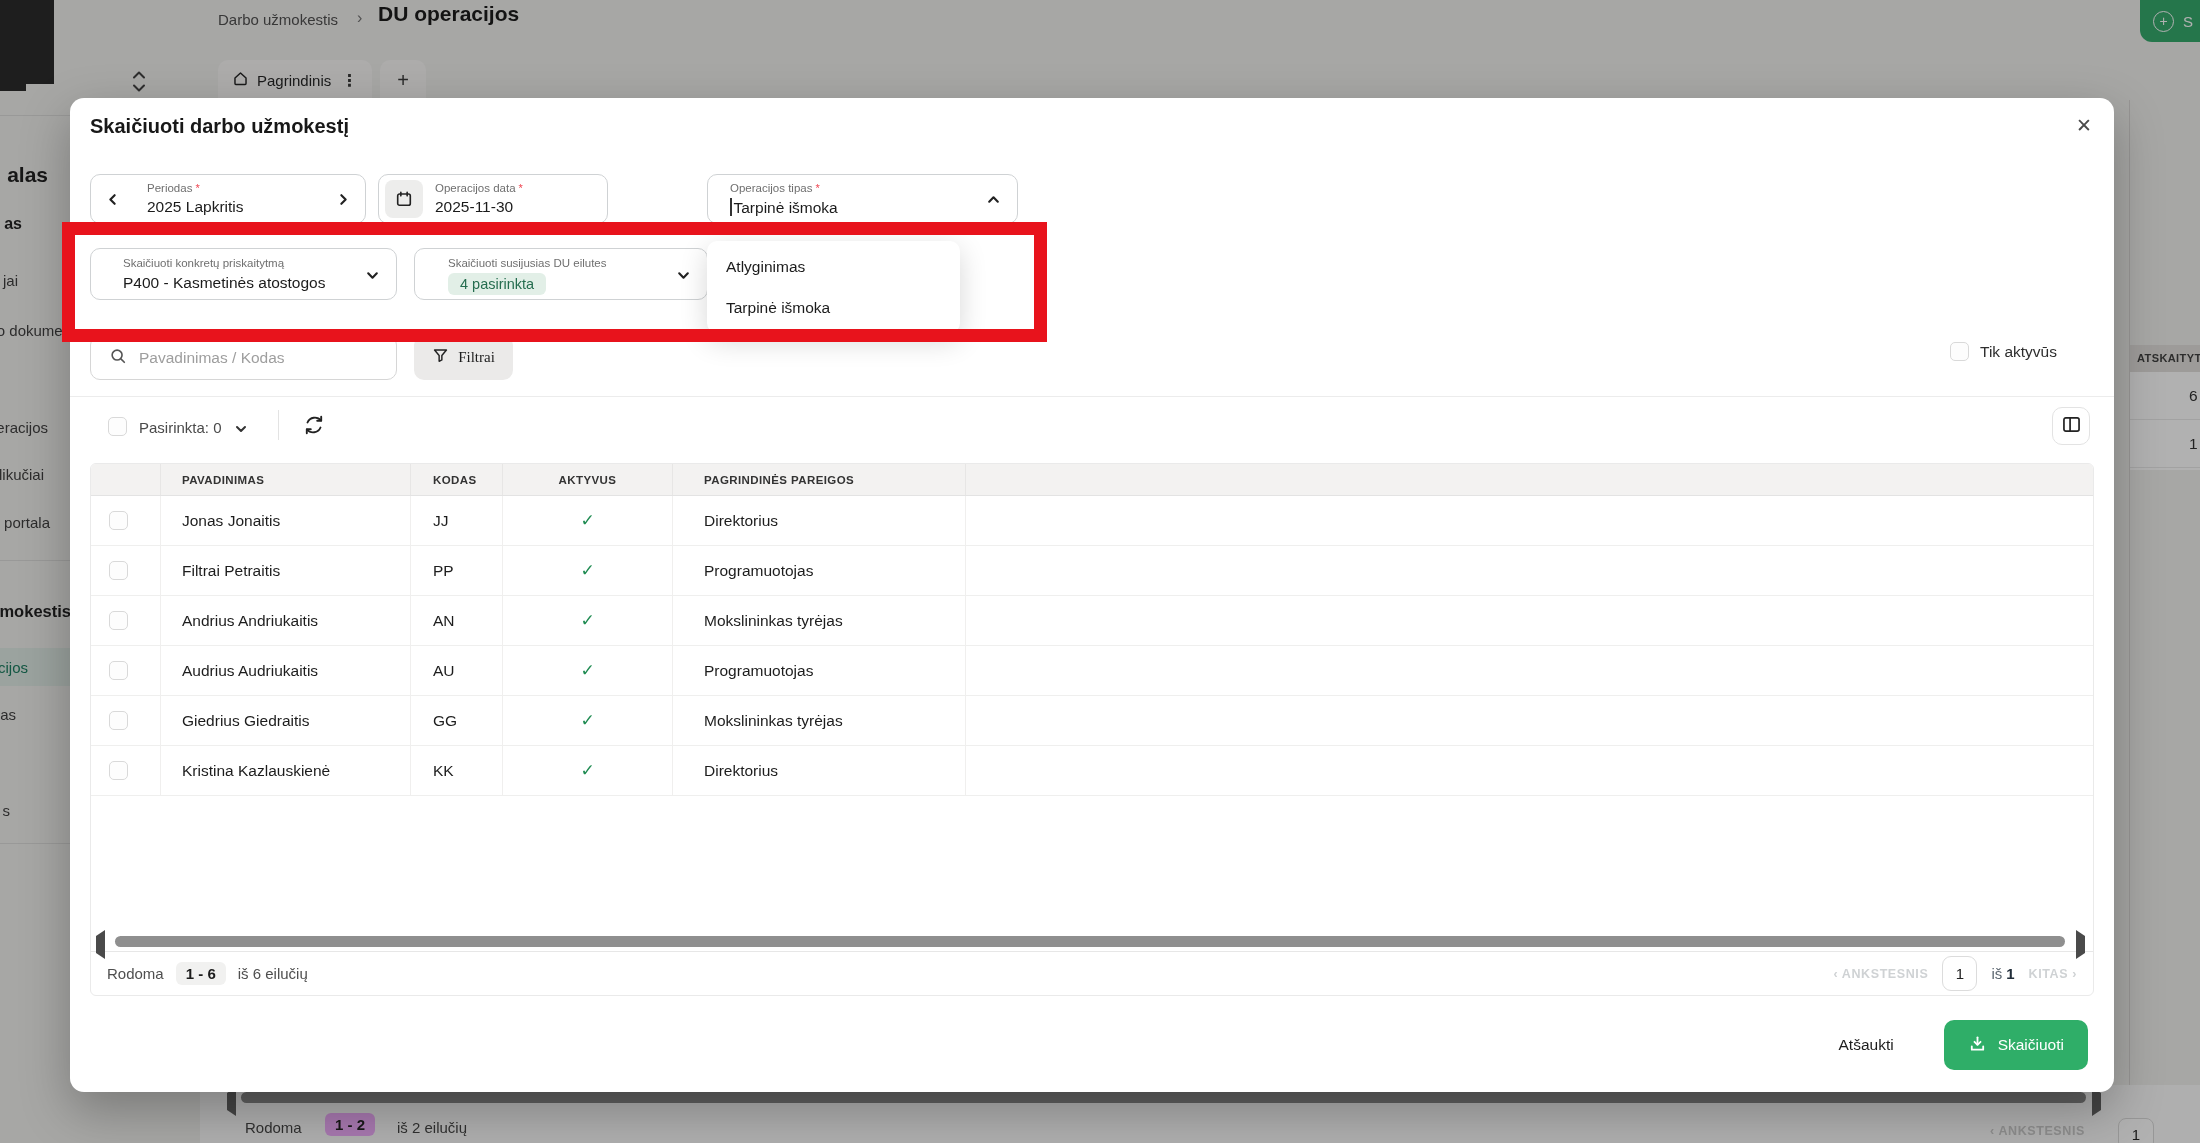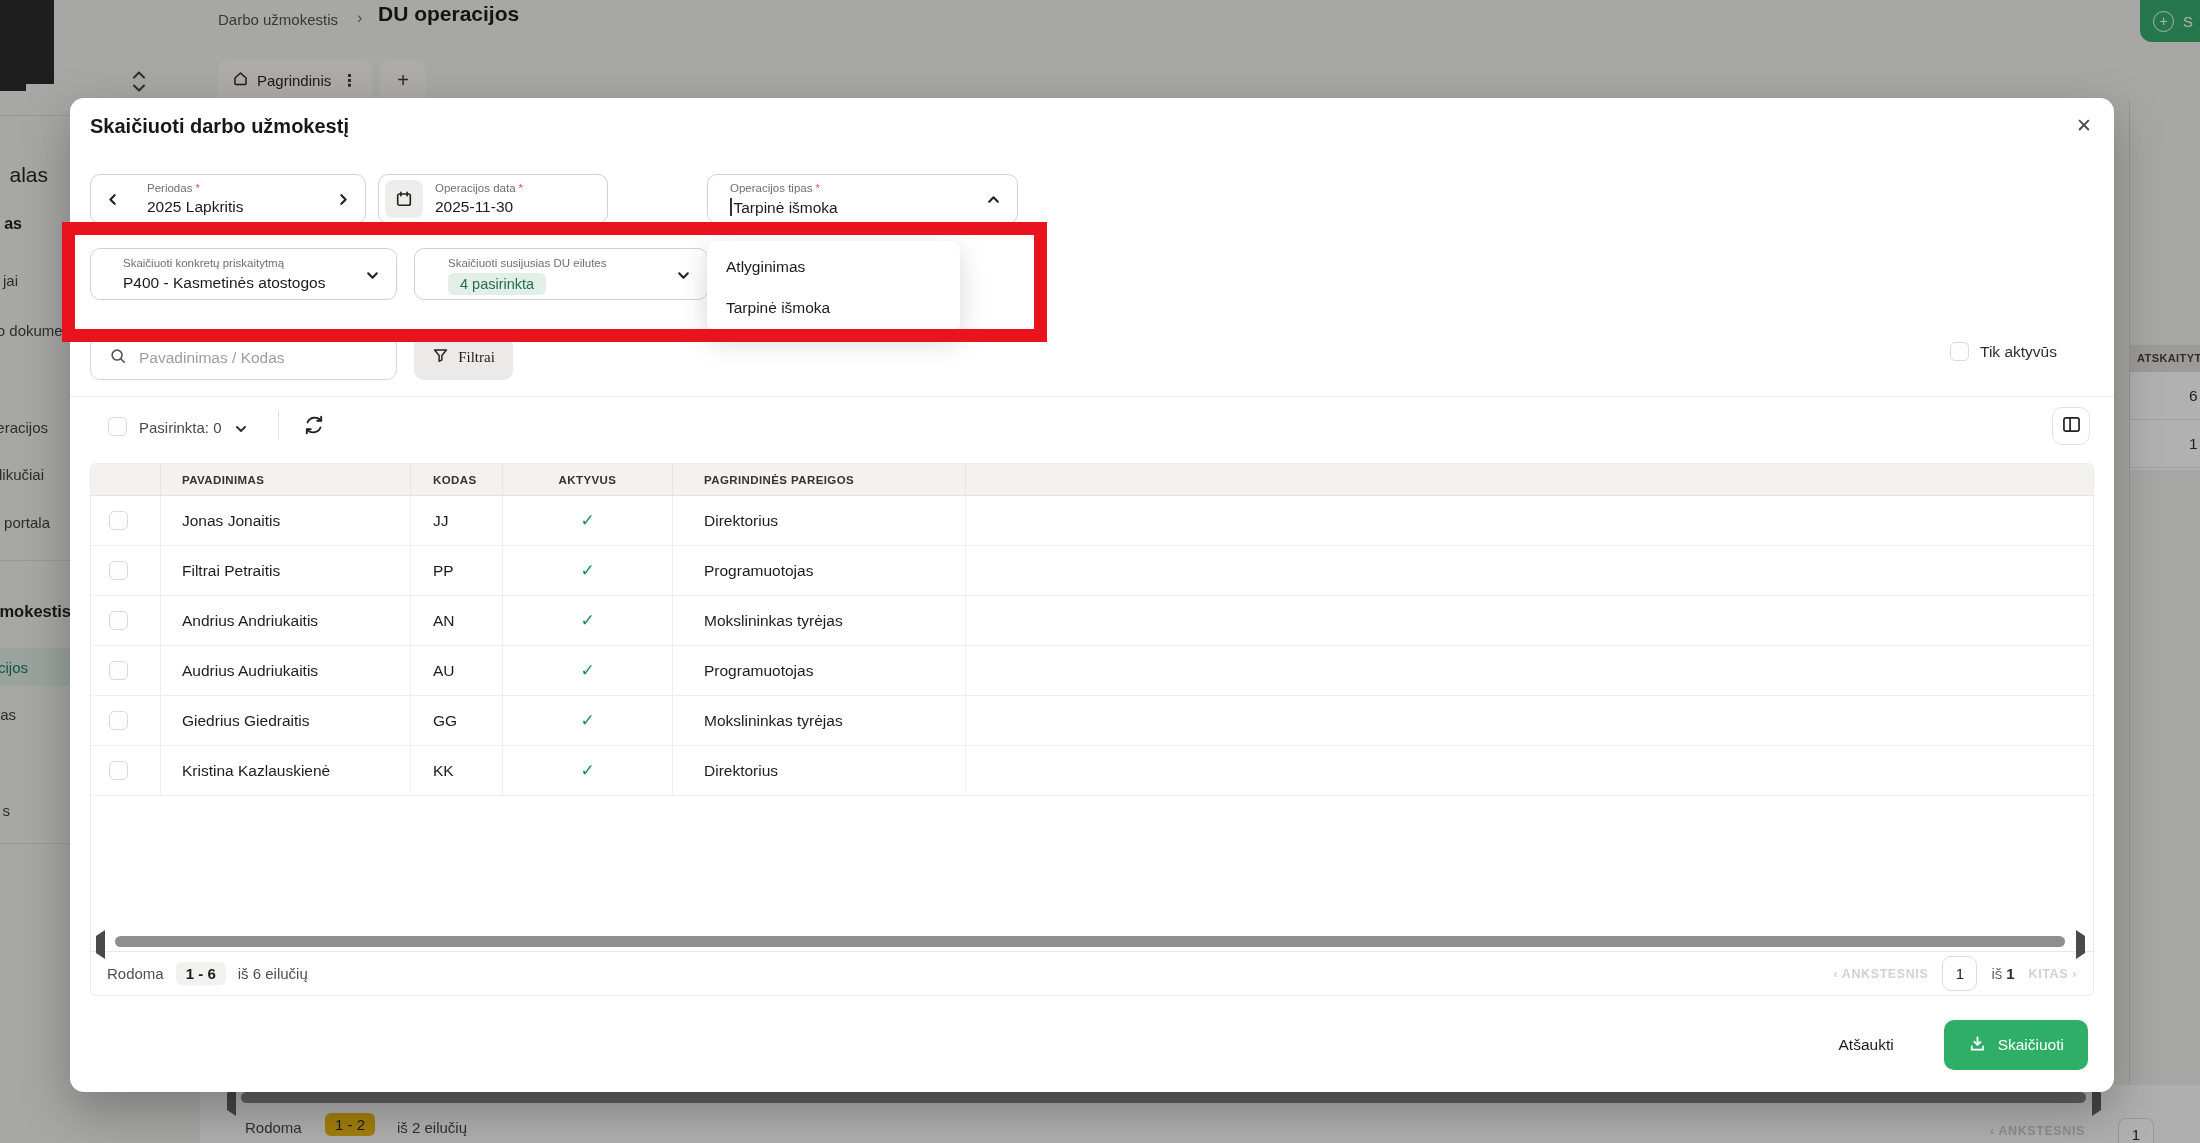--- a/index.html
+++ b/index.html
@@ -24,21 +24,21 @@
     border-radius:0 0 0 12px;display:flex;align-items:center;gap:9px;padding-left:13px;box-sizing:border-box;overflow:hidden;color:#fff}
   .cplus{width:19px;height:19px;border:1.5px solid #fff;border-radius:50%;display:flex;align-items:center;
     justify-content:center;font-size:14px;line-height:1;flex:0 0 auto}
   .green-top-btn .gtext{font-size:15px}
 
   
   .sidebar-strip{position:absolute;left:0;top:0;width:80px;height:1143px;overflow:hidden}
   .sb-div{position:absolute;left:0;width:70px;height:1px;background:#dcdbda}
   .sb-active{position:absolute;left:0;top:648px;width:70px;height:38px;background:#dfeae4}
   .sf{position:absolute;white-space:nowrap;font-size:15px;color:#3a3a3a}
-  .sf1{top:163px;right:32px;font-size:21px;font-weight:400;color:#1a1a1a}
+  .sf1{top:163px;right:32px;font-size:21px;font-weight:700;color:#1a1a1a}
   .sf2{top:215px;right:58px;font-size:16px;font-weight:700;color:#1a1a1a}
   .sf3{top:272px;right:62px}
   .sf4{top:322px;right:9px}
   .sf5{top:419px;right:32px}
   .sf6{top:466px;right:36px}
   .sf7{top:514px;right:30px}
   .sf8{top:602px;right:9px;font-size:16.5px;font-weight:700;color:#1a1a1a}
   .sf9{top:659px;right:52px;color:#13795b}
   .sf10{top:706px;right:64px}
   .sf11{top:802px;right:70px}
@@ -53,22 +53,22 @@
     line-height:48px;padding-left:59px;box-sizing:border-box}
 
   
   .b-band{position:absolute;left:200px;top:1085px;width:2000px;height:58px;background:#fdfdfc}
   .tri-l{width:0;height:0;border-top:6px solid transparent;border-bottom:6px solid transparent;border-right:9px solid #5f5f5f}
   .tri-r{width:0;height:0;border-top:6px solid transparent;border-bottom:6px solid transparent;border-left:9px solid #5f5f5f}
   .b-tril{position:absolute;left:227px;top:1093px}
   .b-bar{position:absolute;left:241px;top:1092px;width:1845px;height:11px;background:#868686;border-radius:6px}
   .b-trir{position:absolute;left:2092px;top:1093px}
   .b-rodoma{position:absolute;left:245px;top:1119px;font-size:15px;color:#3f3f3f}
-  .b-range{position:absolute;left:325px;top:1113px;background:#eab308;border-radius:6px;
-    padding:3px 10px;font-size:15px;font-weight:400;color:#1c1c1c}
+  .b-range{position:absolute;left:325px;top:1113px;background:#f0abfc;border-radius:6px;
+    padding:3px 10px;font-size:15px;font-weight:700;color:#1c1c1c}
   .b-total{position:absolute;left:397px;top:1119px;font-size:15px;color:#3f3f3f}
   .b-prev{position:absolute;left:1990px;top:1124px;font-size:12.5px;font-weight:700;letter-spacing:.6px;color:#c9c9c9}
   .b-pagebox{position:absolute;left:2118px;top:1118px;width:34px;height:30px;border:1px solid #d9d9d9;
     border-radius:8px;background:#fff;display:flex;align-items:center;justify-content:center;font-size:15px;color:#222}
 
   
   .overlay{position:absolute;inset:0;background:rgba(18,18,18,.33);z-index:5}
 
   
   .modal{position:absolute;left:70px;top:98px;width:2044px;height:994px;background:#fff;border-radius:14px;

